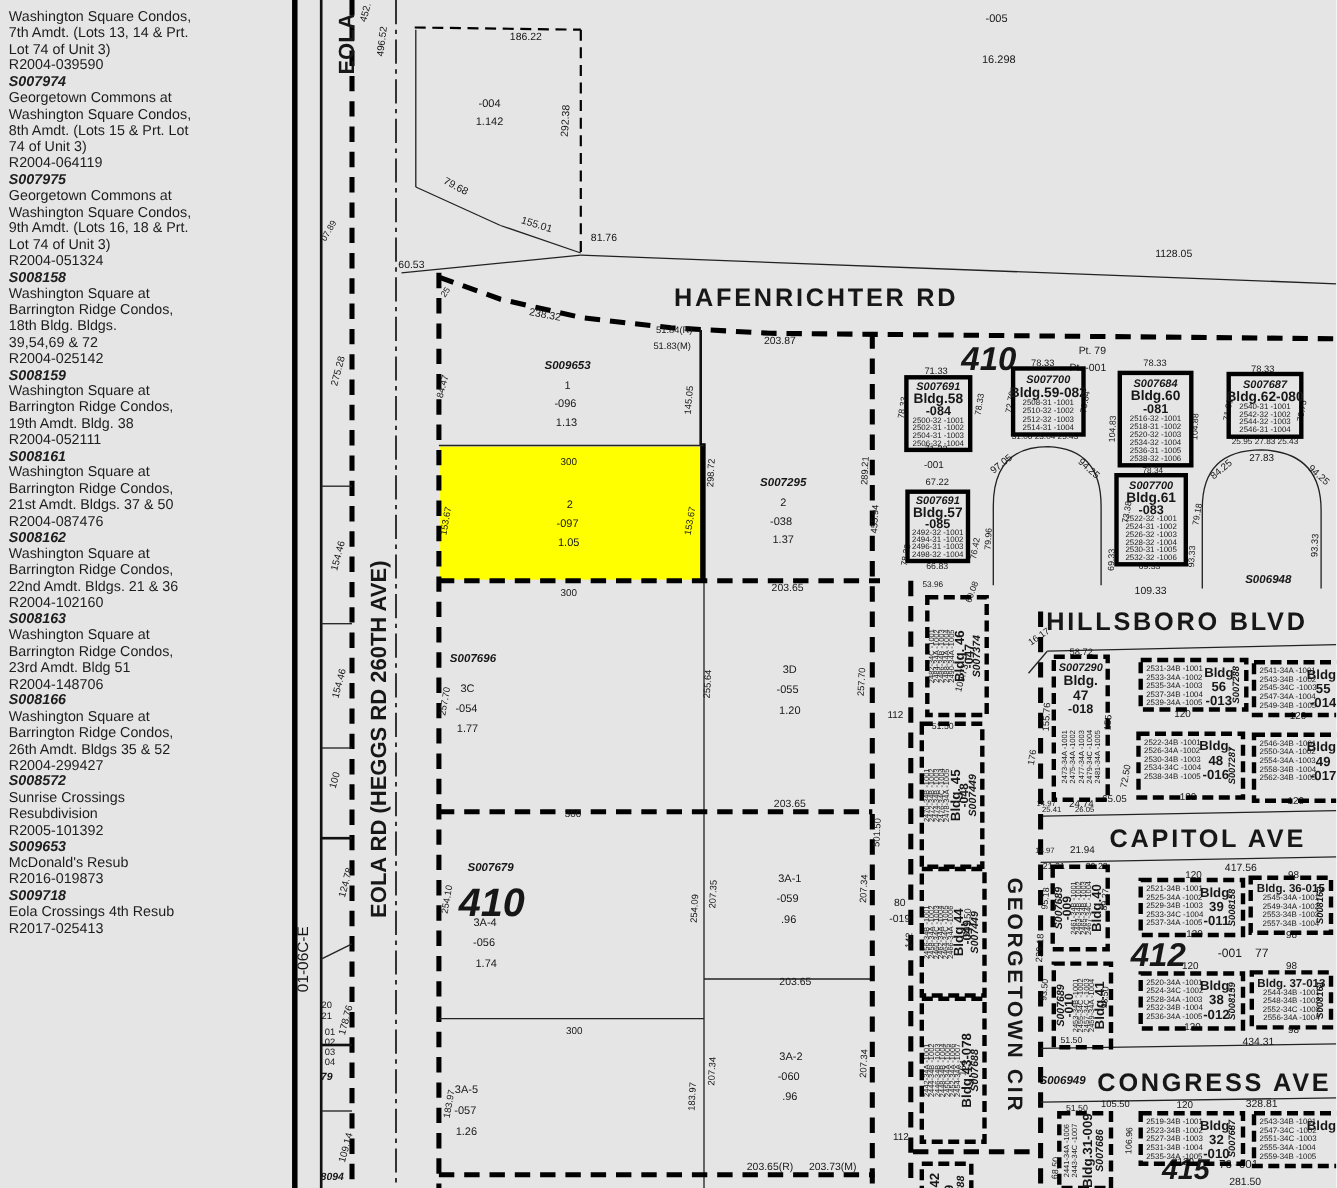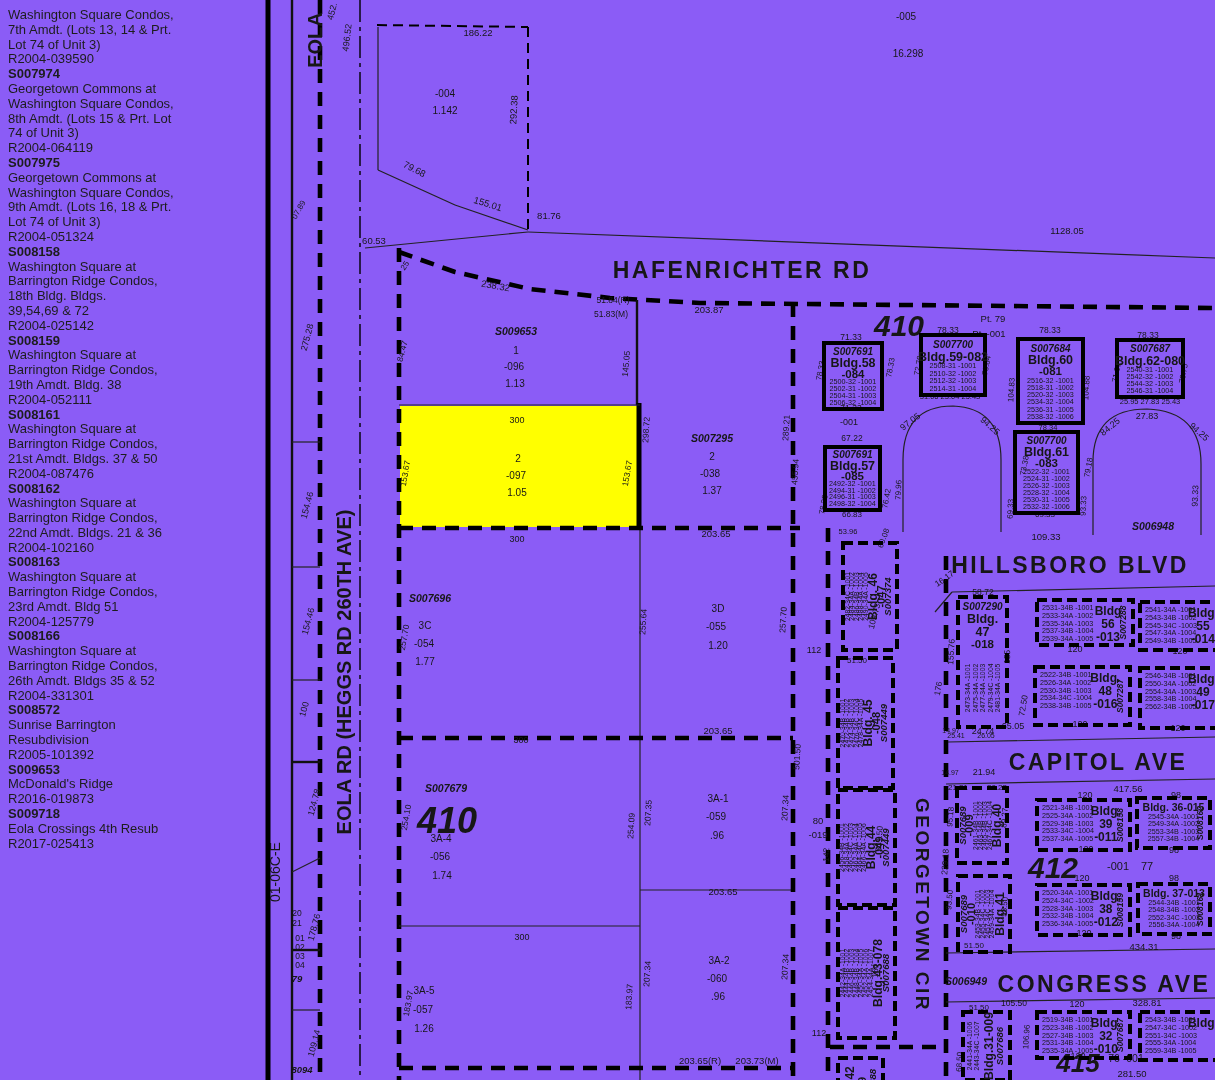--- a/index.html
+++ b/index.html
@@ -1,20 +1,20 @@
 <!DOCTYPE html>
 <html><head>
 <meta charset="utf-8">
 <style>
   html,body{margin:0;padding:0;background:#fff;}
-  #page{position:relative;width:1215px;height:1080px;overflow:hidden;background:#8b5cf6;
+  #page{position:relative;width:1215px;height:1080px;overflow:hidden;background:#e5e5e5;
         font-family:"Liberation Sans",sans-serif;color:#1c1c1c;}
   #sidebar{position:absolute;left:8px;top:8px;width:252px;font-size:13px;line-height:14.8px;
            color:#1d1d1d;}
-  #sidebar .bold{font-weight:bold;}
+  #sidebar .bold{font-weight:bold;font-style:italic;}
   #map-svg{position:absolute;left:0;top:0;}
   svg text{font-family:"Liberation Sans",sans-serif;fill:#171717;}
   svg text.b{font-weight:bold;}
   svg text.i{font-style:italic;}
   svg text.ls{letter-spacing:2.5px;}
   .thin{stroke:#222;stroke-width:1.2;fill:none;}
   .med{stroke:#111;stroke-width:2.4;fill:none;}
   .thick{stroke:#000;stroke-width:5;fill:none;}
   .hdash{stroke:#000;stroke-width:4.6;stroke-dasharray:14 9;fill:none;}
   .dash{stroke:#000;stroke-width:2;stroke-dasharray:10 6;fill:none;}
@@ -61,32 +61,32 @@
       <div class="">R2004-087476</div>
       <div class="bold">S008162</div>
       <div class="">Washington Square at</div>
       <div class="">Barrington Ridge Condos,</div>
       <div class="">22nd Amdt. Bldgs. 21 &amp; 36</div>
       <div class="">R2004-102160</div>
       <div class="bold">S008163</div>
       <div class="">Washington Square at</div>
       <div class="">Barrington Ridge Condos,</div>
       <div class="">23rd Amdt. Bldg 51</div>
-      <div class="">R2004-125779</div>
+      <div class="">R2004-148706</div>
       <div class="bold">S008166</div>
       <div class="">Washington Square at</div>
       <div class="">Barrington Ridge Condos,</div>
       <div class="">26th Amdt. Bldgs 35 &amp; 52</div>
-      <div class="">R2004-331301</div>
+      <div class="">R2004-299427</div>
       <div class="bold">S008572</div>
-      <div class="">Sunrise Barrington</div>
+      <div class="">Sunrise Crossings</div>
       <div class="">Resubdivision</div>
       <div class="">R2005-101392</div>
       <div class="bold">S009653</div>
-      <div class="">McDonald's Ridge</div>
+      <div class="">McDonald's Resub</div>
       <div class="">R2016-019873</div>
       <div class="bold">S009718</div>
       <div class="">Eola Crossings 4th Resub</div>
       <div class="">R2017-025413</div>
     </div>
   <svg id="map-svg" width="1215" height="1080" viewBox="0 0 1215 1080">
       <rect x="400" y="406" width="238" height="121" fill="#FFFF00"></rect>
       <polyline points="268,0 268,1080" class="thick"></polyline>
       <polyline points="292,0 292,1080" class="med"></polyline>
       <polyline points="320,0 320,1080" class="hdash"></polyline>

